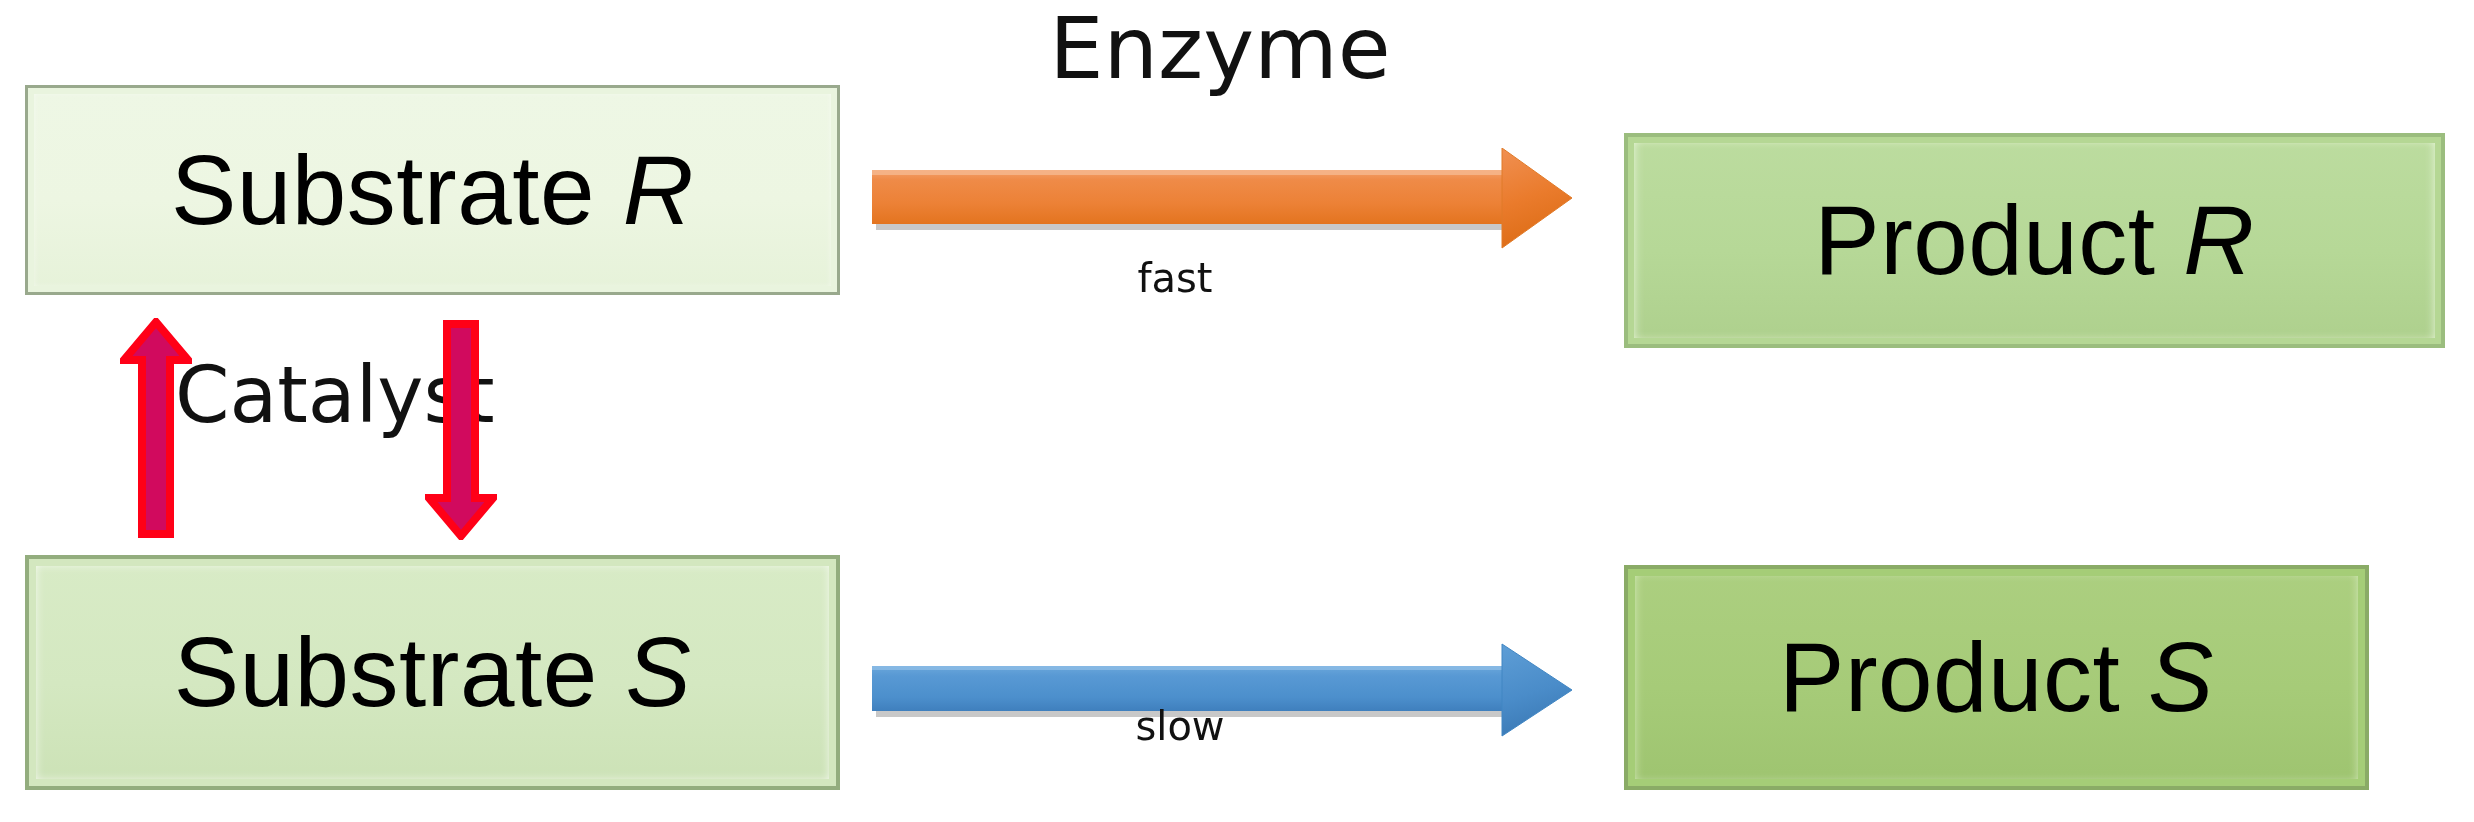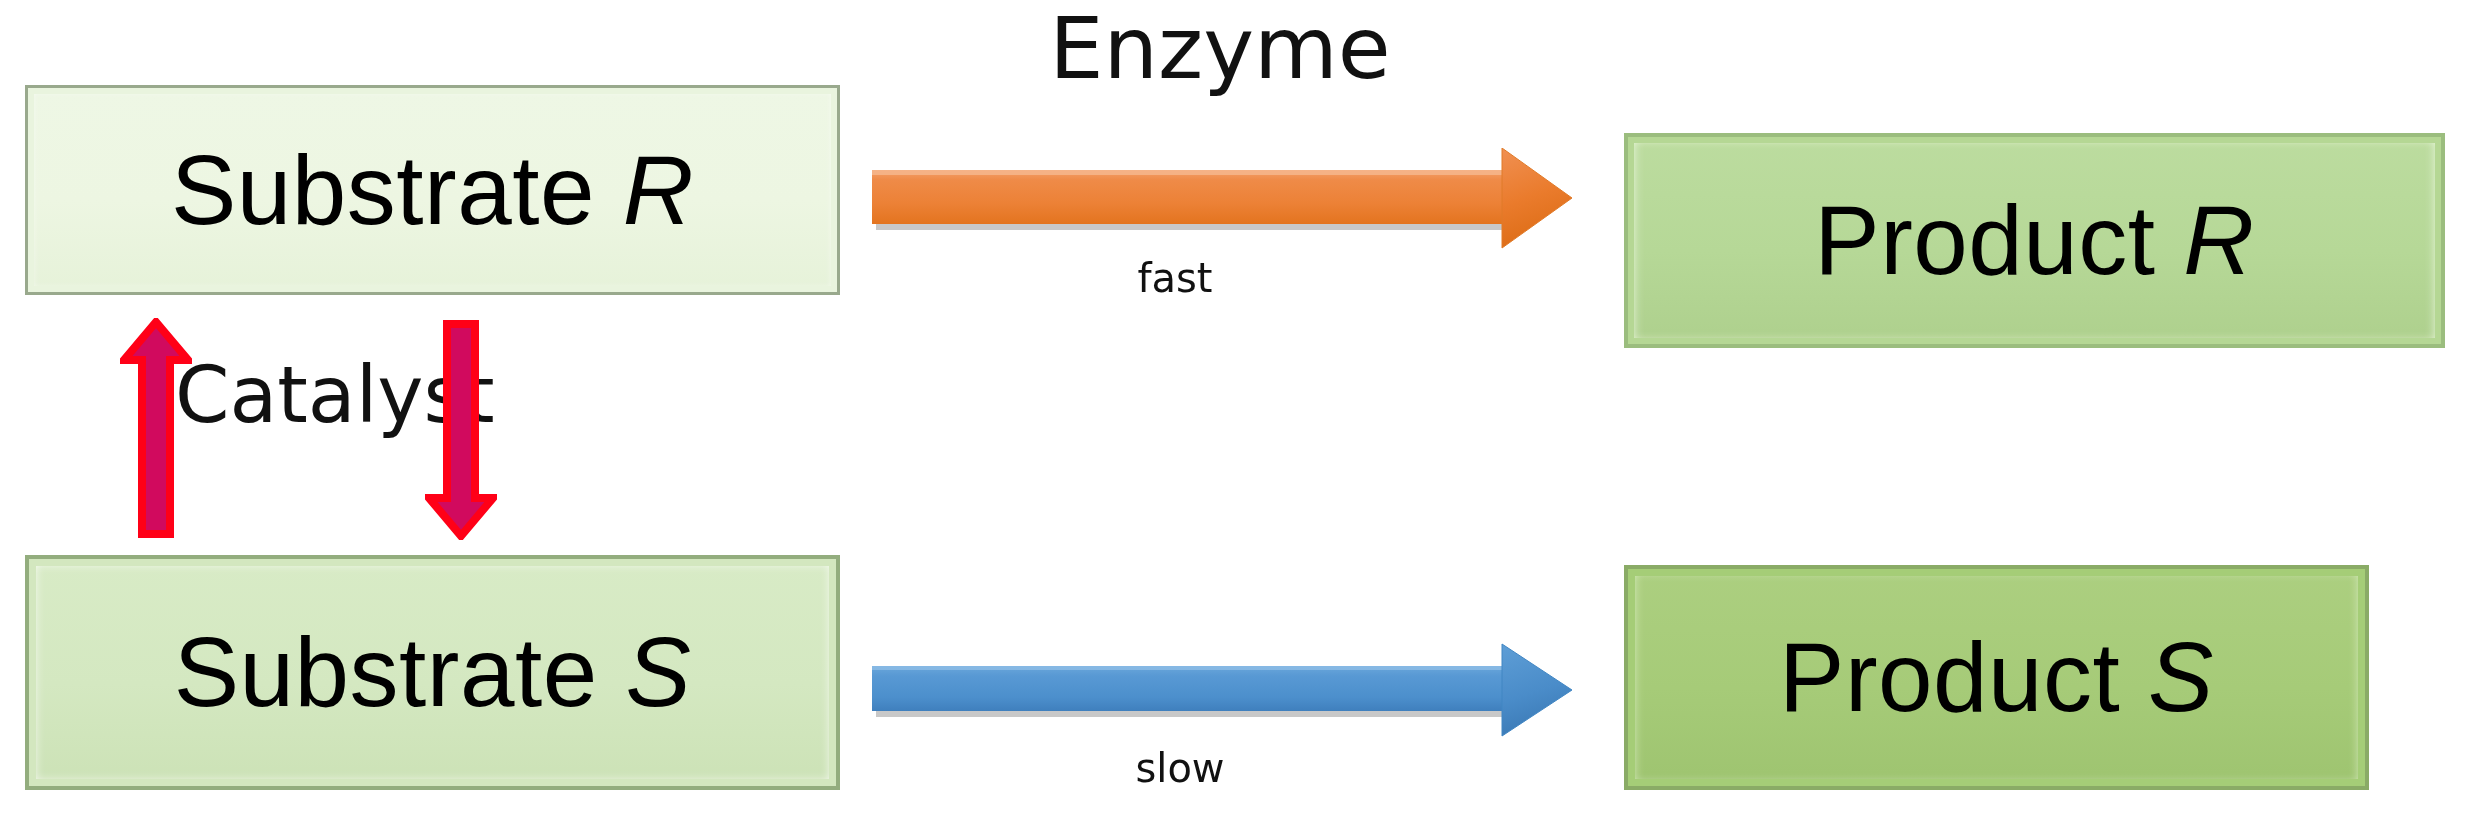--- a/index.html
+++ b/index.html
@@ -120,21 +120,21 @@
   }
 
   .rate-label {
     position: absolute;
     text-align: center;
     font-size: 40px;
     color: #111111;
     white-space: nowrap;
   }
   #fast-label { left: 1045px; top: 255px; width: 260px; }
-  #slow-label { left: 1050px; top: 745px; width: 260px; }
+  #slow-label { left: 1050px; top: 703px; width: 260px; }
 
   
   .h-arrow {
     position: absolute;
   }
   #arrow-enzyme { left: 872px; top: 148px; }
   #arrow-spontaneous { left: 872px; top: 640px; }
 
   
   .v-arrow { position: absolute; }

